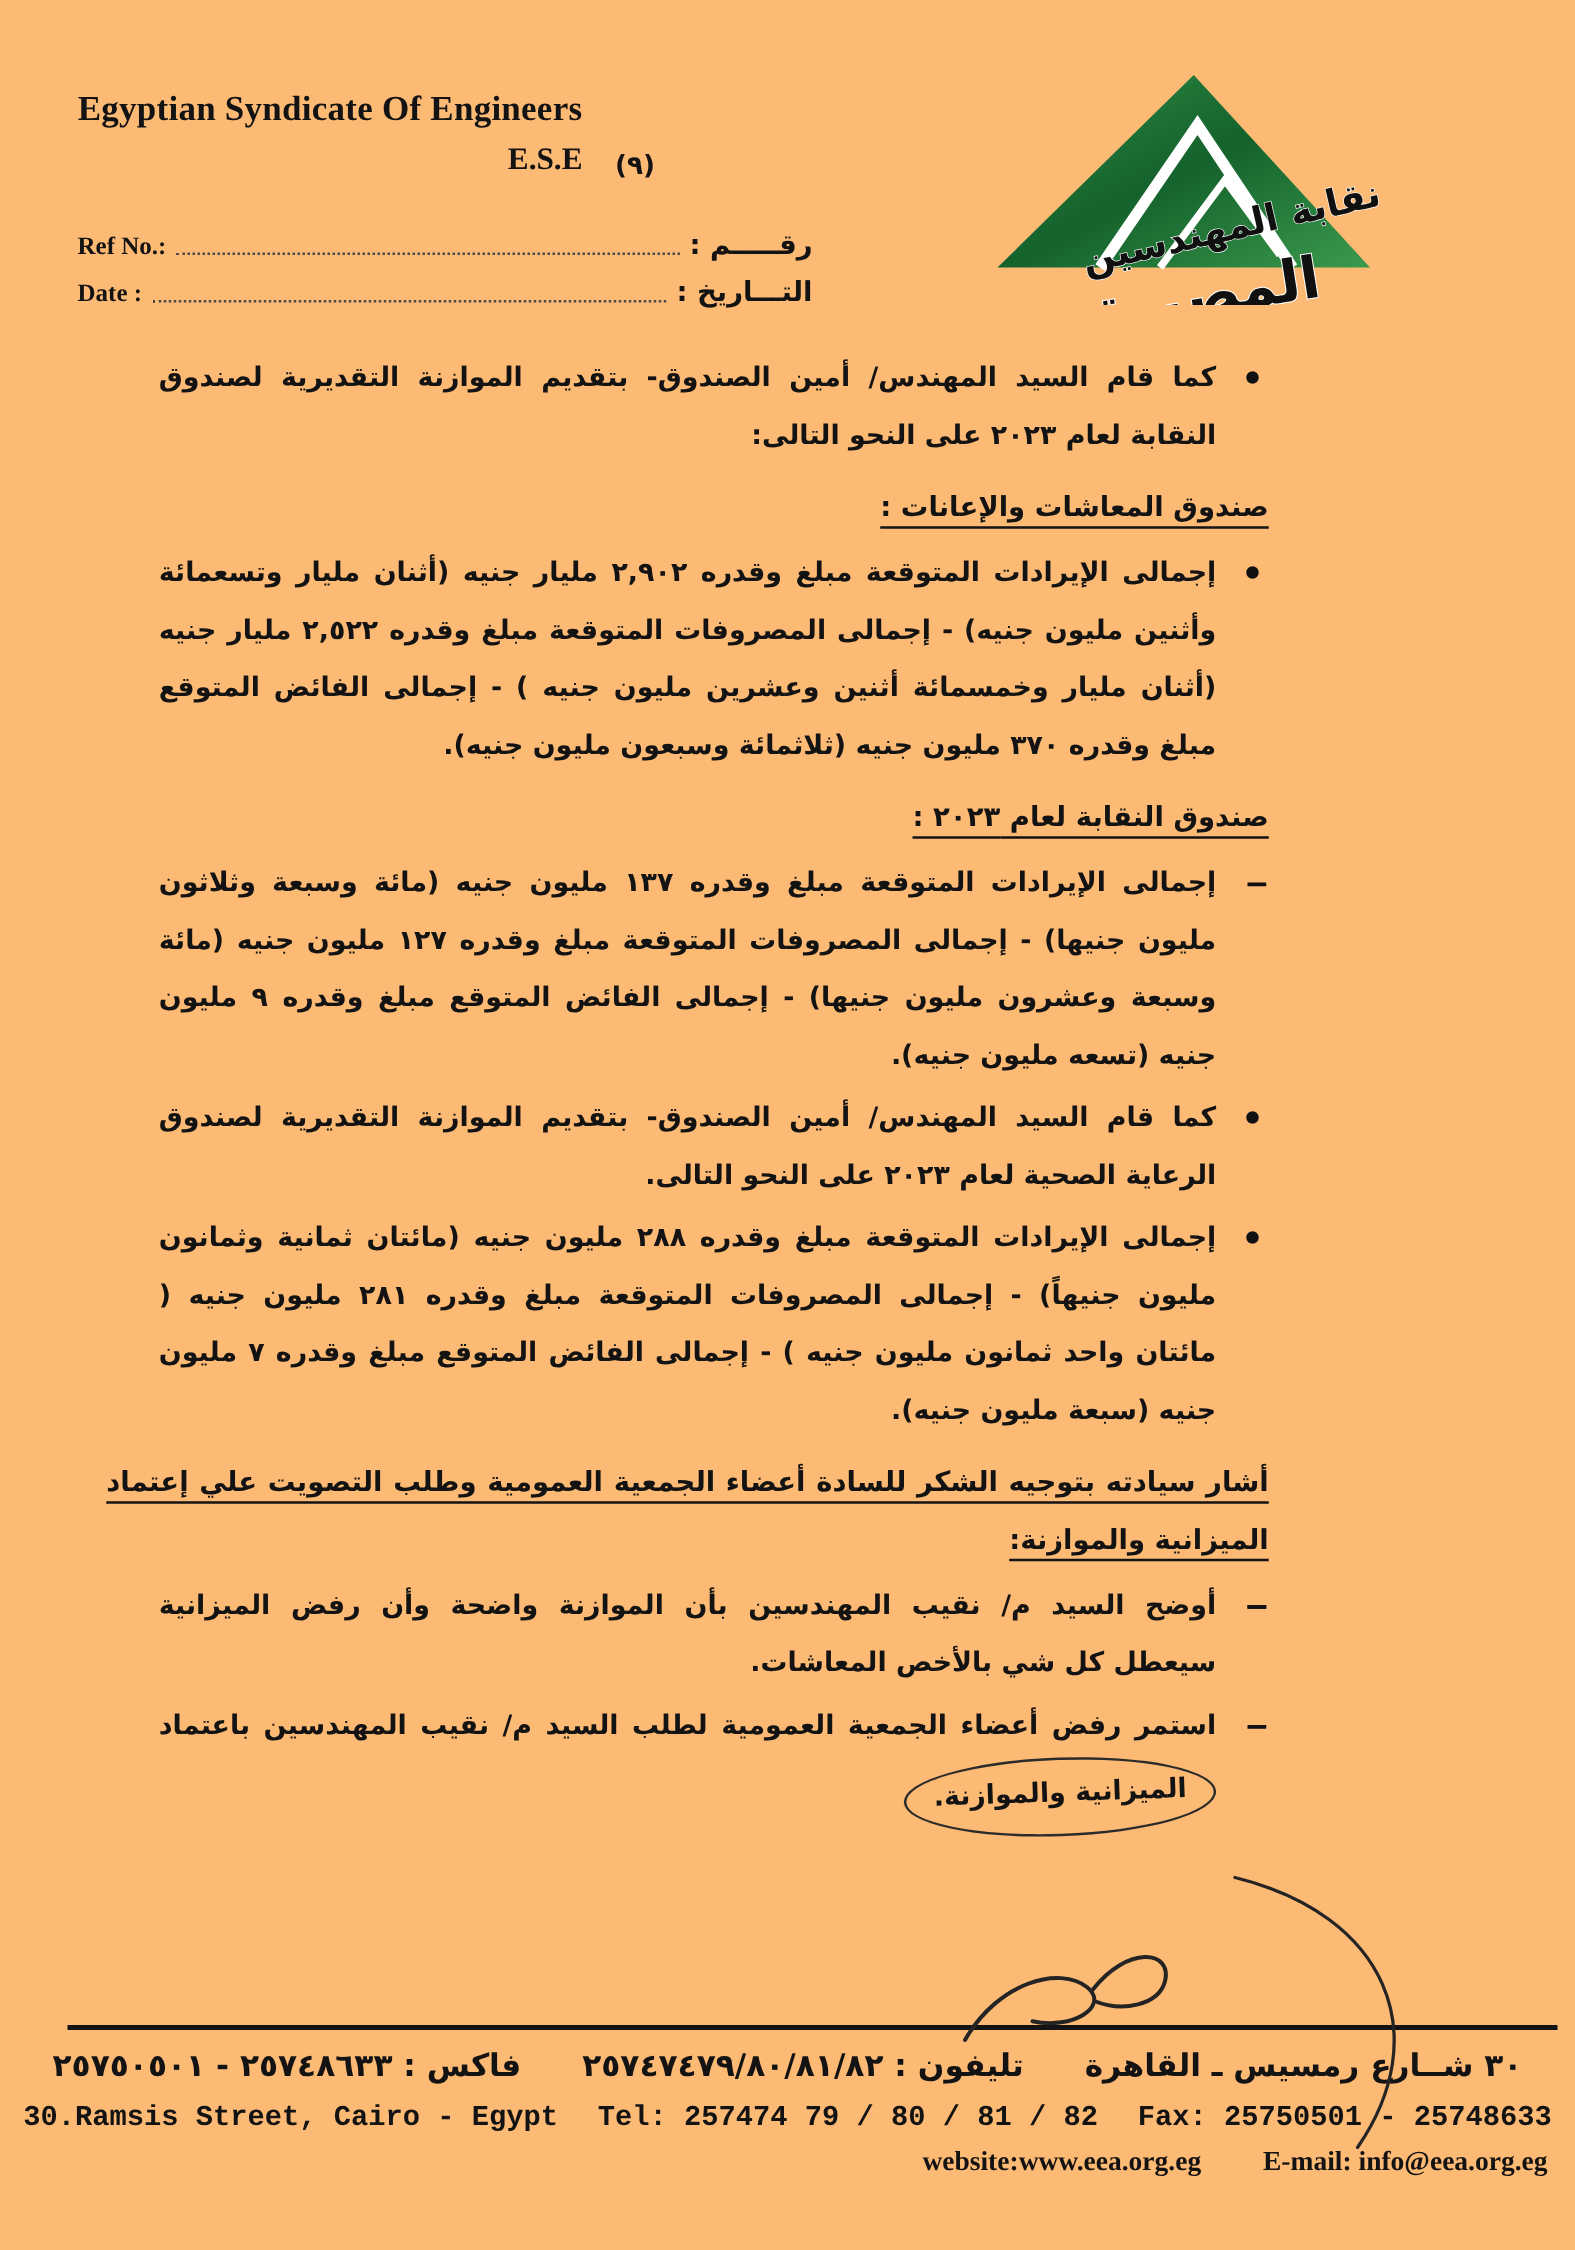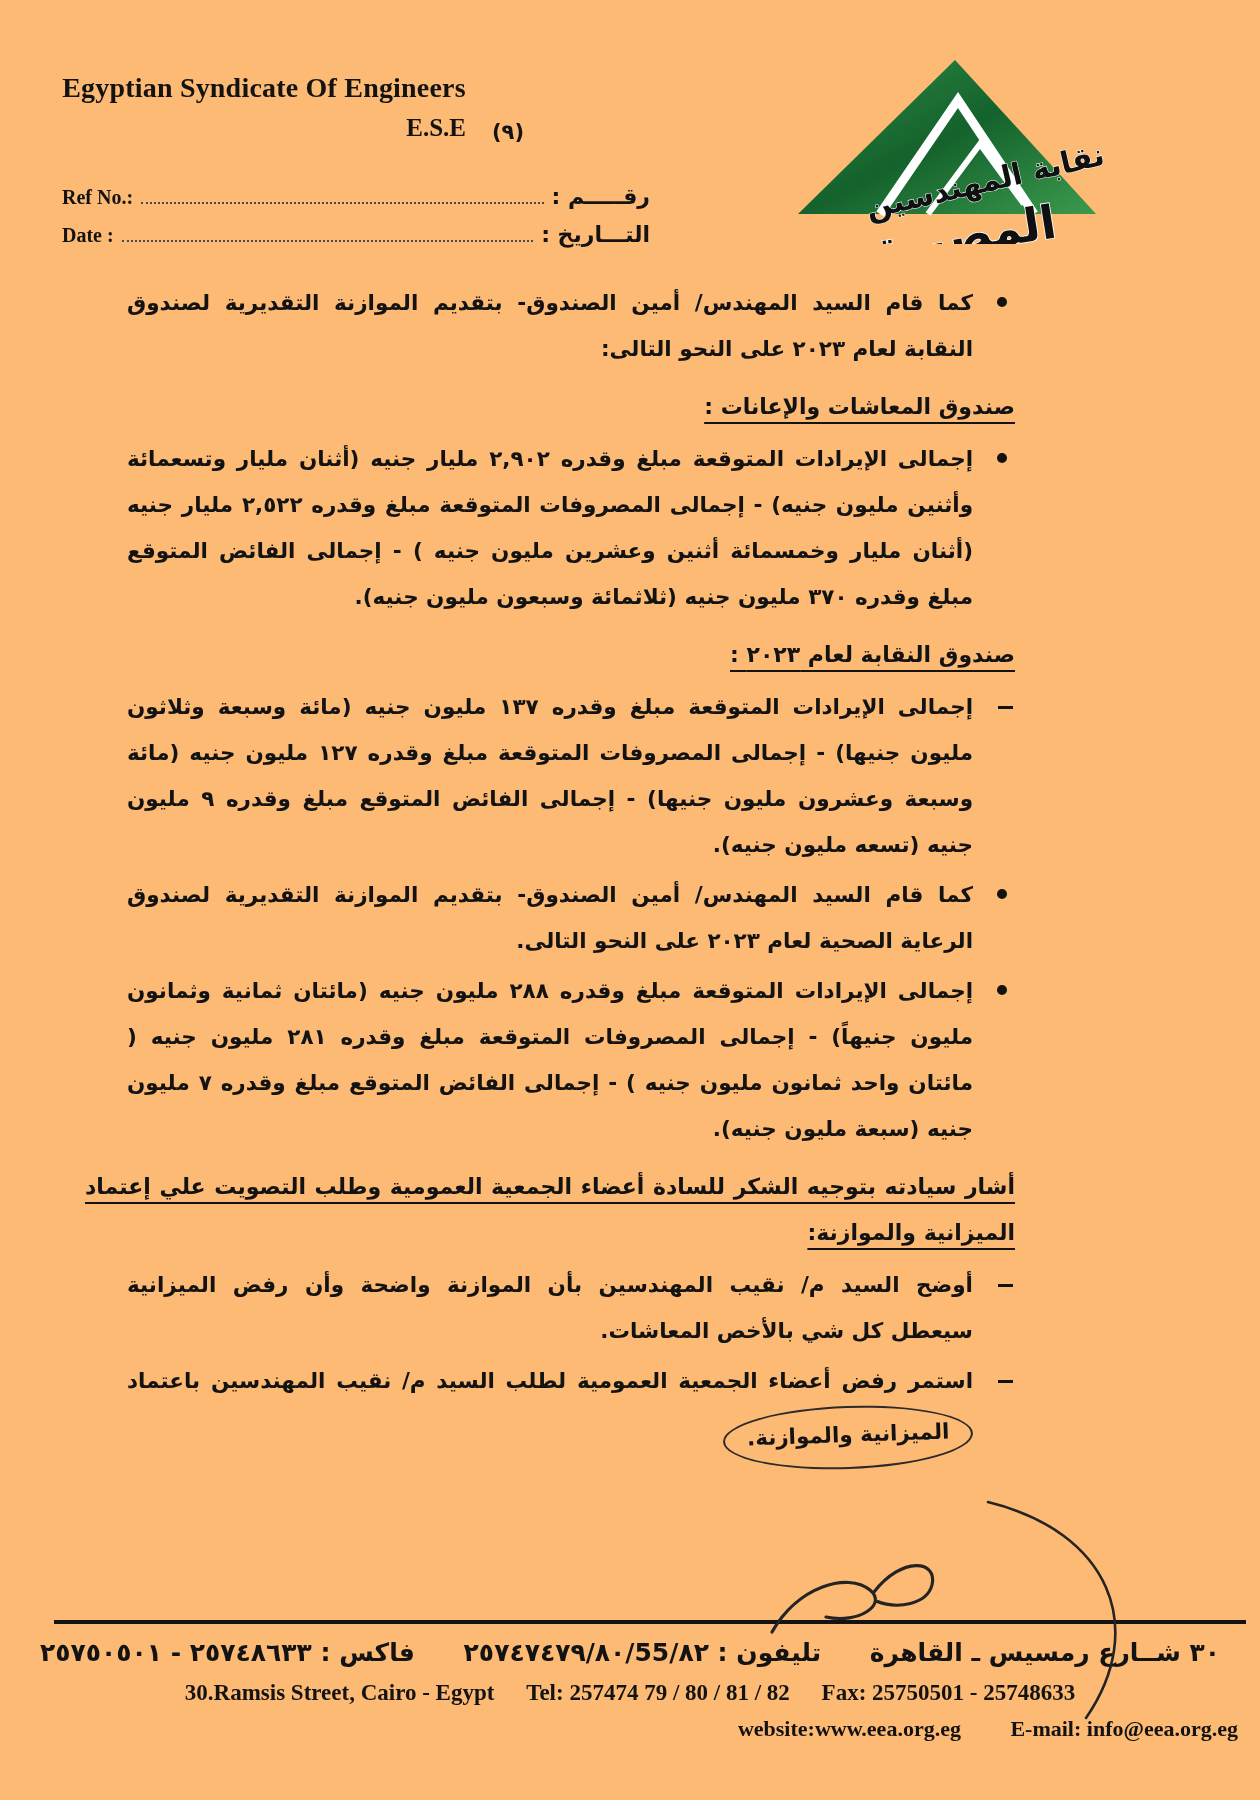--- a/index.html
+++ b/index.html
@@ -28,21 +28,21 @@
   .head span{text-decoration:underline;text-decoration-thickness:2.2px;text-underline-offset:8px;}
   .circled{display:inline-block;border:2.5px solid #2b2b2b;border-radius:50%;
            padding:4px 22px 9px 22px;transform:rotate(-2deg);margin-top:2px;}
   
   .rule{position:absolute;top:1620px;left:54px;width:1192px;height:4px;background:#131313;}
   .f-ar{position:absolute;top:1638px;left:0;width:100%;text-align:center;direction:rtl;
         font-weight:bold;font-size:25px;}
   .f-ar span{margin:0 20px;white-space:nowrap;}
   .f-en{position:absolute;top:1680px;left:0;width:100%;text-align:center;
         font-family:"Liberation Serif",serif;font-weight:bold;font-size:23px;}
-  .f-en span{margin:0 13px;white-space:nowrap;}
+  .f-en span{margin:0 13px;white-space:nowrap;font-family:Liberation Mono, monospace;}
   .f-web{position:absolute;top:1716px;left:0;width:100%;text-align:right;
          font-family:Liberation Serif, serif;font-weight:bold;font-size:22px;}
   .f-web span{margin:0 22px;white-space:nowrap;}
   
   .overlay{position:absolute;inset:0;width:1260px;height:1800px;pointer-events:none;z-index:9;}
 </style>
 </head>
 <body>
 
 <div class="page">
@@ -138,21 +138,21 @@
       <span>استمر رفض أعضاء الجمعية العمومية لطلب السيد م/ نقيب المهندسين باعتماد</span>
       <span class="circled">الميزانية والموازنة.</span>
     </div>
 
   </div>
 
   <div class="rule"></div>
 
   <div class="f-ar">
     <span>٣٠ شــارع رمسيس ـ القاهرة</span>
-    <span>تليفون : ٢٥٧٤٧٤٧٩/٨٠/55/٨٢</span>
+    <span>تليفون : ٢٥٧٤٧٤٧٩/٨٠/٨١/٨٢</span>
     <span>فاكس : ٢٥٧٤٨٦٣٣ - ٢٥٧٥٠٥٠١</span>
   </div>
 
   <div class="f-en">
     <span>30.Ramsis Street, Cairo - Egypt</span>
     <span>Tel: 257474 79 / 80 / 81 / 82</span>
     <span>Fax: 25750501 - 25748633</span>
   </div>
 
   <div class="f-web">

